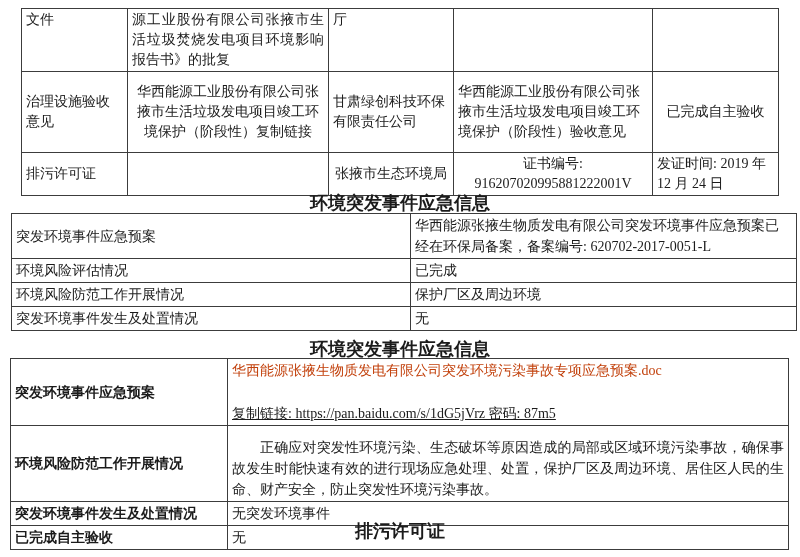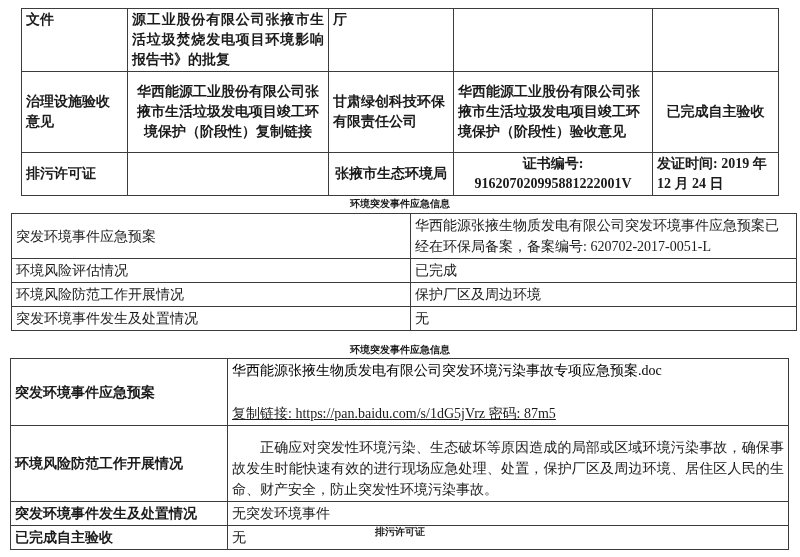--- a/index.html
+++ b/index.html
@@ -10,45 +10,45 @@
   }
   .page{position:relative;width:800px;height:557px;}
   table{border-collapse:collapse;table-layout:fixed;position:absolute;background:#fff;}
   td{
     border:1px solid #3c3c3c;
     font-size:14px;line-height:20px;
     padding:1px 4px;vertical-align:middle;overflow:hidden;
     word-break:break-all;
   }
   
-  .t1{left:21px;top:8px;width:757px;font-weight:bold;}
+  .t1{left:21px;top:8px;width:757px;}
   .t1 tr.r1{height:61px;}
   .t1 tr.r2{height:81px;}
   .t1 tr.r3{height:40px;}
   .t1 td.vtop{vertical-align:top;}
   .t1 td.ctr{text-align:center;}
   
   .t2{left:11px;top:213px;width:785px;}
   .t2 td{line-height:21px;}
   .t2 tr.tall{height:43px;}
   .t2 tr.short{height:20px;}
   
   .t3{left:10px;top:358px;width:778px;}
   .t3 td{line-height:21px;}
   .t3 td.lab{font-weight:bold;}
   .t3 tr.ra{height:38px;}
   .t3 tr.rb{height:68px;}
   .t3 tr.rc{height:20px;}
-  .doc-line{color:#000000;display:block;}
+  .doc-line{color:#c2410c;display:block;}
   .link-line{text-decoration:underline;display:block;color:#1b1b1b;margin-top:22px;}
   .para{text-indent:2em;text-align:justify;display:block;margin-top:10px;}
   
   .sec-title{
     position:absolute;left:0;width:800px;text-align:center;
-    font-weight:bold;font-size:10px;line-height:17px;
+    font-weight:bold;font-size:18px;line-height:17px;
   }
   .st1{top:195px;}
   .st2{top:341px;}
   .st3{top:523px;}
 </style>
 </head>
 <body>
 
 <div class="page">
 

